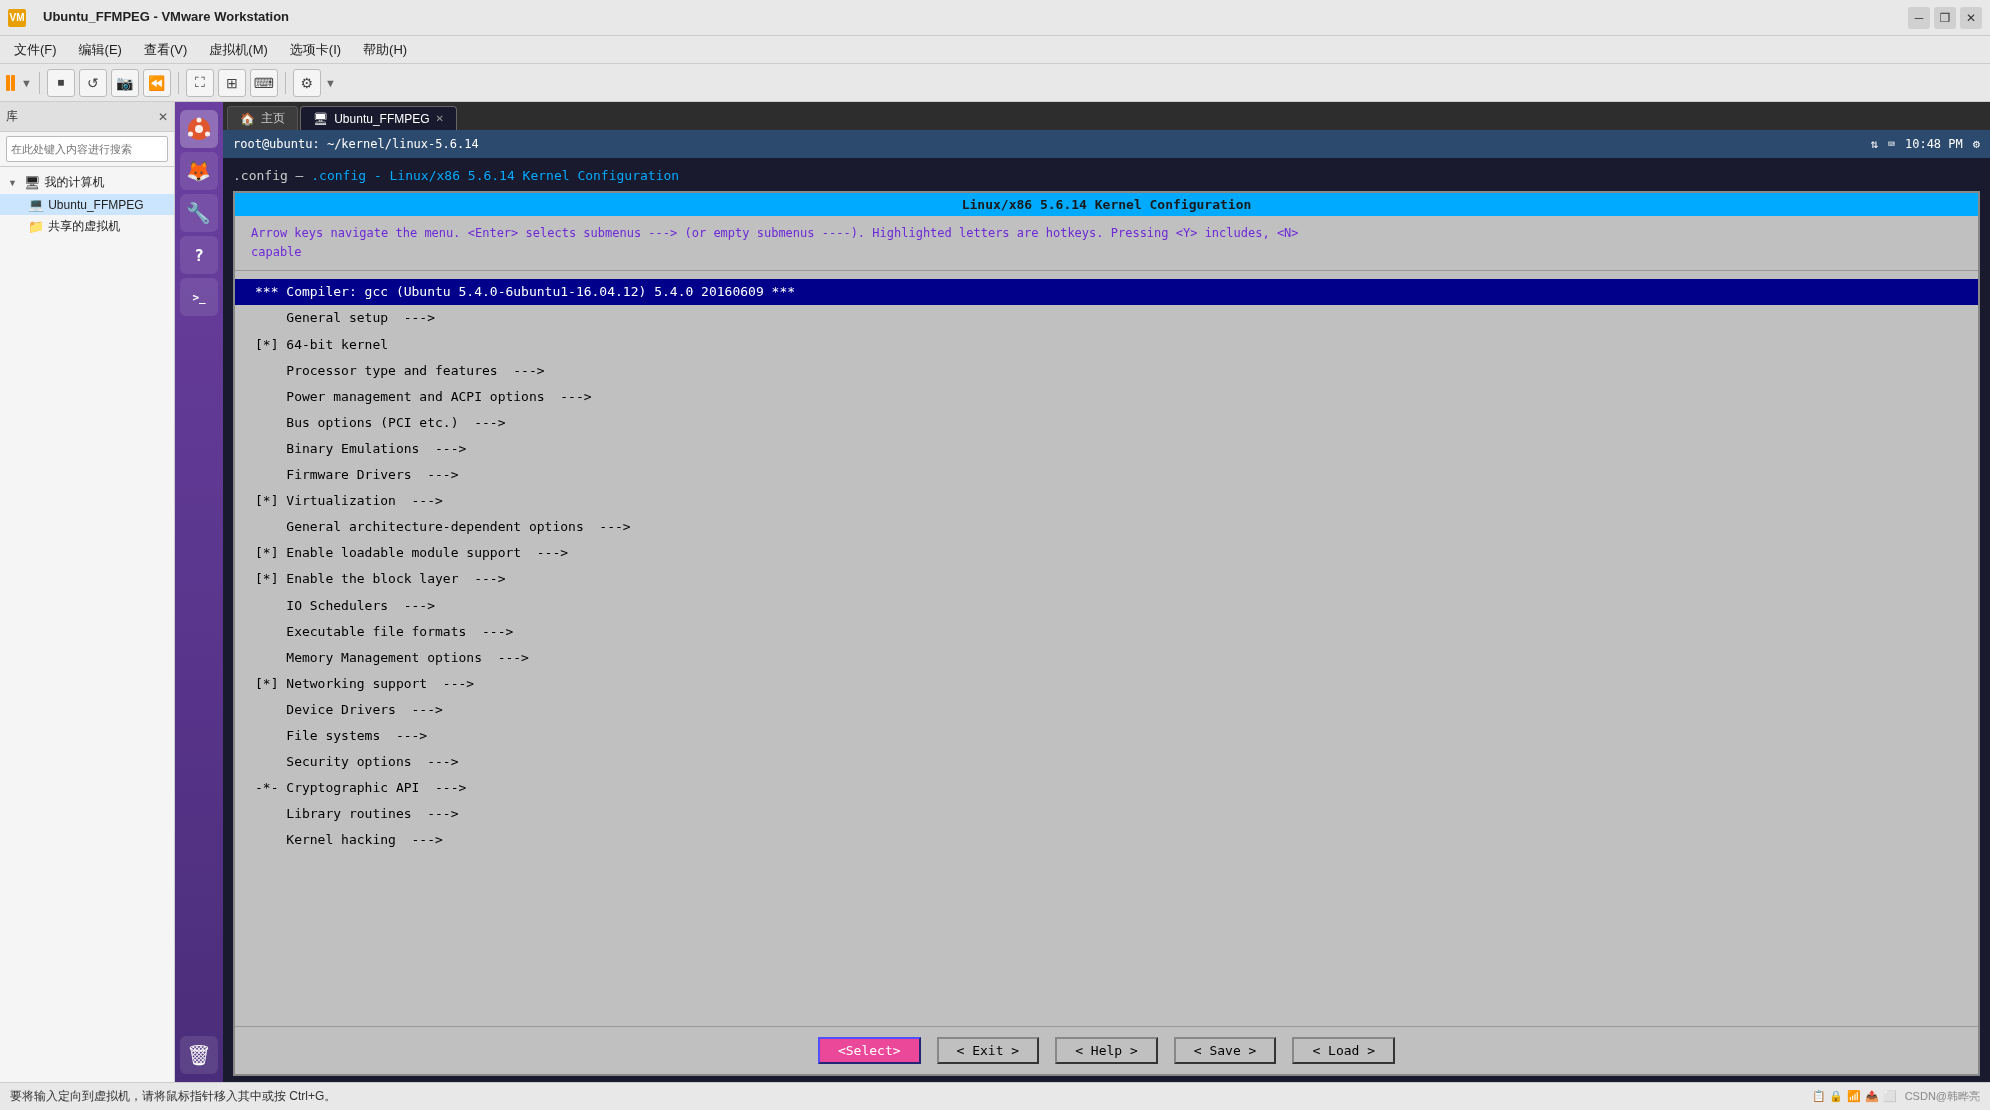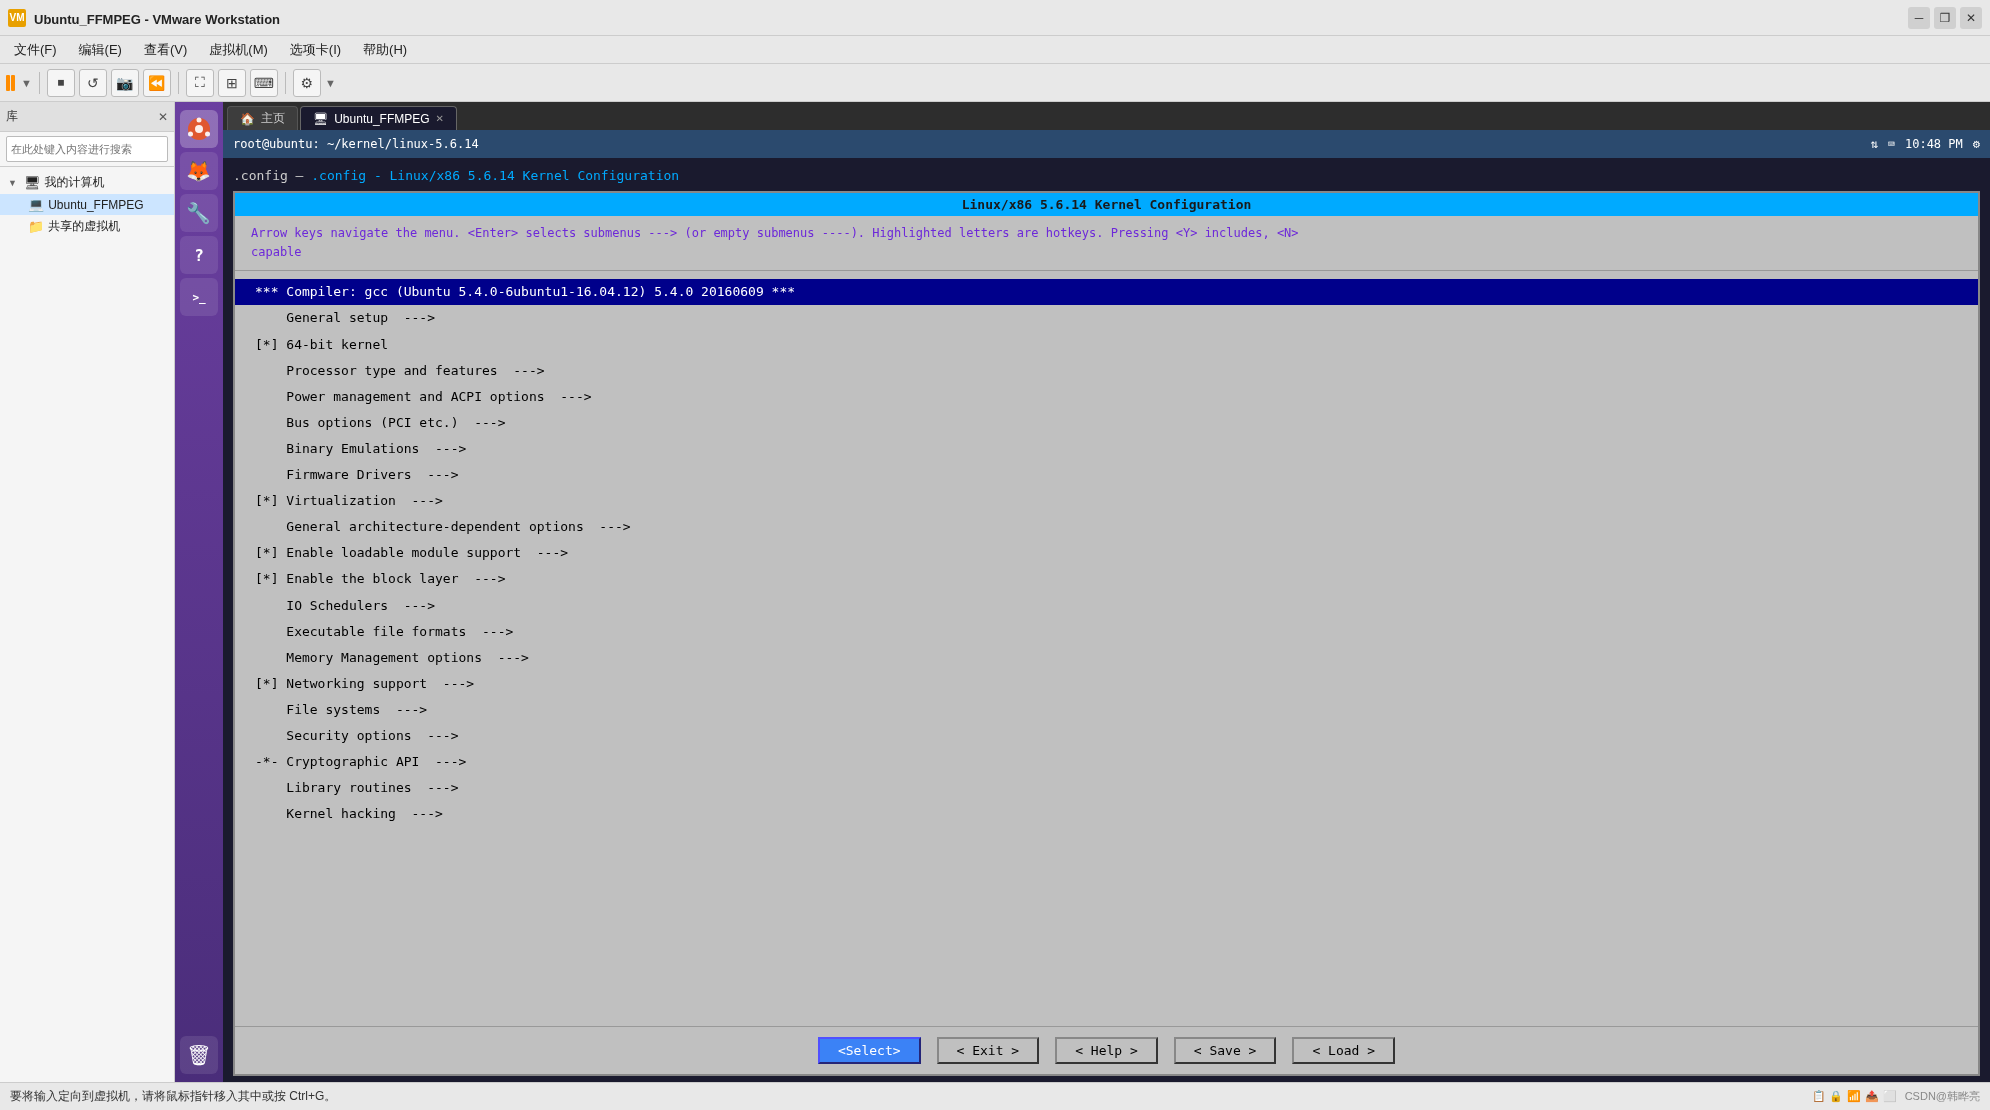--- a/index.html
+++ b/index.html
@@ -18,22 +18,22 @@
       background: #e8e8e8;
       display: flex;
       align-items: center;
       justify-content: space-between;
       padding: 0 8px;
       border-bottom: 1px solid #ccc;
       user-select: none;
     }
     .title-bar-left {
       display: flex;
-      align-items: flex-end;
-      gap: 8px;
+      align-items: flex-start;
+      gap: 17px;
     }
     .title-bar-icon {
       width: 18px;
       height: 18px;
       background: #e8a000;
       border-radius: 2px;
       display: flex; align-items: center; justify-content: center;
       font-size: 10px; color: white; font-weight: bold;
     }
     .title-bar-title {
@@ -344,21 +344,21 @@
     .footer-btn {
       background: #c0c0c0;
       border: 2px outset #888;
       padding: 4px 18px;
       font-family: monospace;
       font-size: 13px;
       cursor: pointer;
       color: #000;
     }
     .footer-btn.selected-btn {
-      background: #3b82f6;
+      background: #ec4899;
       color: white;
       border-color: #4040cc;
     }
 
     
     .bottom-status {
       height: 28px;
       background: #e8e8e8;
       display: flex;
       align-items: center;
@@ -528,20 +528,21 @@
           <div class="menu-entry">    Binary Emulations  ---&gt;</div>
           <div class="menu-entry">    Firmware Drivers  ---&gt;</div>
           <div class="menu-entry">[*] Virtualization  ---&gt;</div>
           <div class="menu-entry">    General architecture-dependent options  ---&gt;</div>
           <div class="menu-entry">[*] Enable loadable module support  ---&gt;</div>
           <div class="menu-entry">[*] Enable the block layer  ---&gt;</div>
           <div class="menu-entry">    IO Schedulers  ---&gt;</div>
           <div class="menu-entry">    Executable file formats  ---&gt;</div>
           <div class="menu-entry">    Memory Management options  ---&gt;</div>
           <div class="menu-entry">[*] Networking support  ---&gt;</div>
+          <div class="menu-entry">    Device Drivers  ---&gt;</div>
           <div class="menu-entry">    File systems  ---&gt;</div>
           <div class="menu-entry">    Security options  ---&gt;</div>
           <div class="menu-entry">-*- Cryptographic API  ---&gt;</div>
           <div class="menu-entry">    Library routines  ---&gt;</div>
           <div class="menu-entry">    Kernel hacking  ---&gt;</div>
         </div>
 
         <div class="kernel-config-footer">
           <button class="footer-btn selected-btn">&lt;Select&gt;</button>
           <button class="footer-btn">&lt; Exit &gt;</button>

